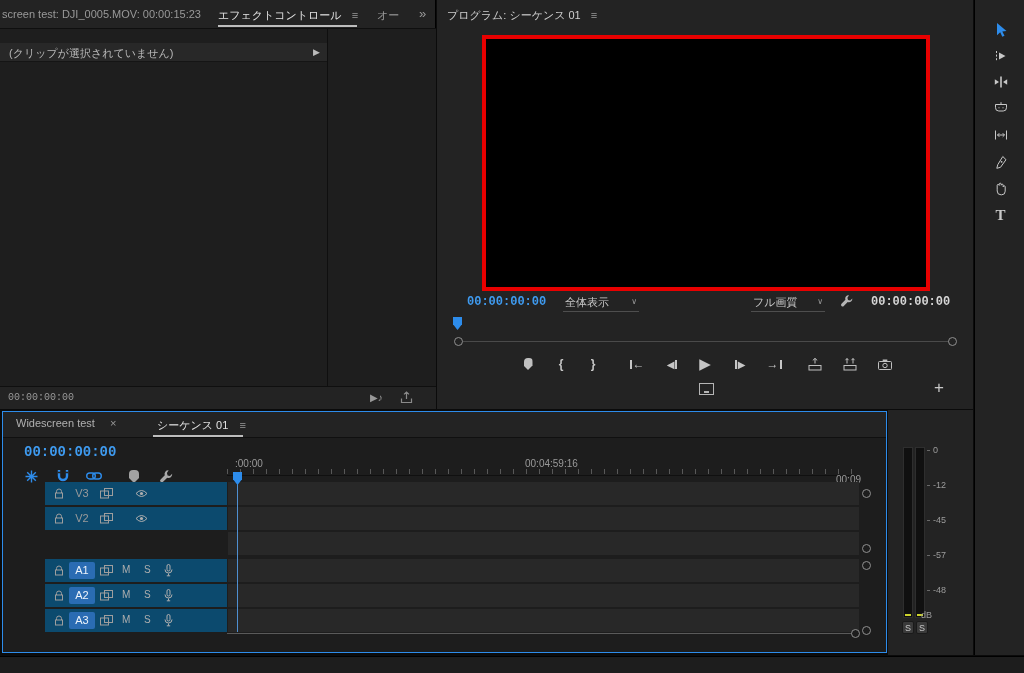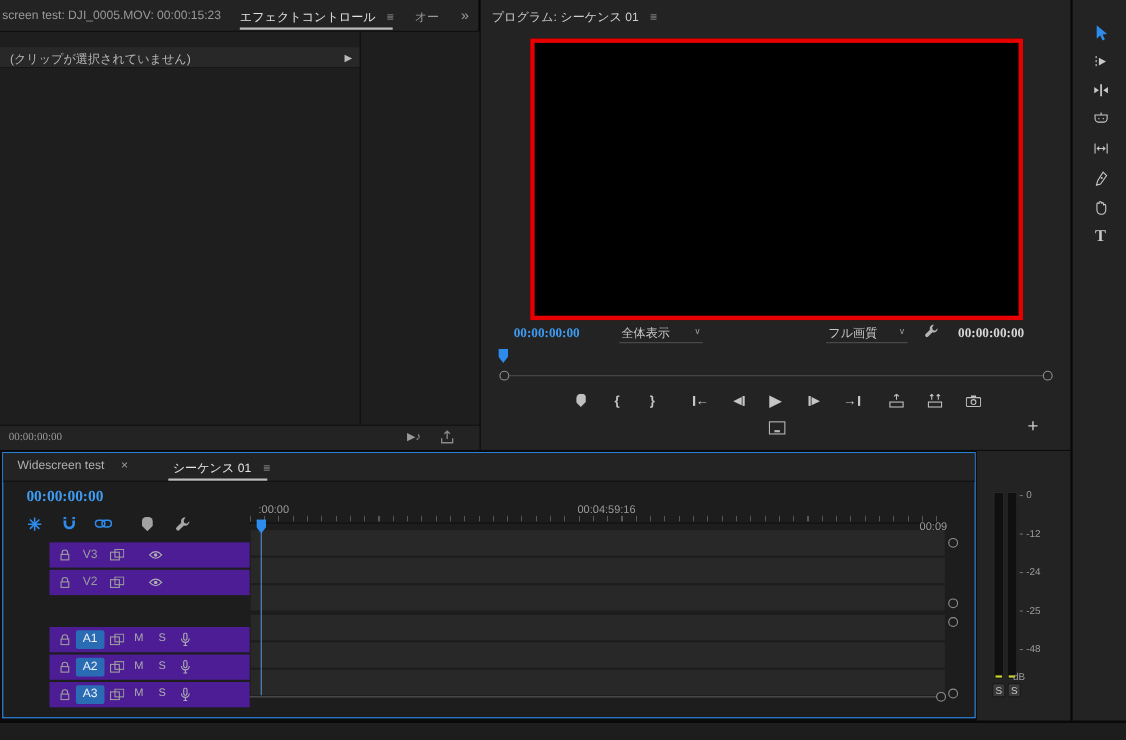--- a/index.html
+++ b/index.html
@@ -2,25 +2,25 @@
 <html><head>
 <meta charset="utf-8">
 <style>
 *{margin:0;padding:0;box-sizing:border-box}
 html,body{width:1024px;height:673px}
 body{background:#0b0b0b;font-family:"Liberation Sans","DejaVu Sans",sans-serif;font-size:11px;color:#c8c8c8;position:relative;overflow:hidden}
 .abs{position:absolute}
 .panel{position:absolute;background:#232323}
 .dim{color:#999}
 .dim2{color:#9a9a9a}
-.tc{font-family:Liberation Serif, serif;font-weight:bold;letter-spacing:0}
+.tc{font-family:Liberation Mono, monospace;font-weight:bold;letter-spacing:0}
 .bluetc{color:#3f9bf0}
 .ocirc{position:absolute;width:9px;height:9px;border:1px solid #8f8f8f;border-radius:50%;background:transparent}
 .trackrow{position:absolute;left:42px;width:814px;height:23px}
-.thead{position:absolute;left:0;top:11px;width:182px;height:23px;background:#4c1d95}
+.thead{position:absolute;left:0;top:0;width:182px;height:23px;background:#0c4a6e}
 .tbody{position:absolute;left:183px;top:0;right:0;height:23px;background:#282828}
 .tlabel{position:absolute;left:24px;top:5px;width:26px;text-align:center;font-size:11px;color:#9a9a9a}
 .tlabel.sel{background:#2a6cb3;color:#eef4fb;border-radius:2px;top:3px;height:17px;line-height:17px}
 .ticon{position:absolute;line-height:0}
 .tbtn{position:absolute;top:352px;height:24px;display:flex;align-items:center;justify-content:center;gap:1px;color:#c6c6c6;font-size:12px}
 .vbar{display:inline-block;width:2px;height:9px;background:#c6c6c6}
 .tool{position:absolute;left:12px;width:27px;height:24px;display:flex;align-items:center;justify-content:center}
 .dd{position:absolute;top:293px;height:18px;border-bottom:1px solid #4e4e4e;color:#c8c8c8;font-size:11px;padding:2px 16px 16px 2px;white-space:nowrap}
 .dd .chev{position:absolute;right:2px;top:5px;font-size:8px;color:#999;line-height:1}
 .mlabel{position:absolute;font-size:9px;color:#9c9c9c}
@@ -361,22 +361,22 @@
     </div>
 
   <span class="mtick" style="left:39px;top:40px"></span>
   <span class="mtick" style="left:39px;top:75px"></span>
   <span class="mtick" style="left:39px;top:110px"></span>
   <span class="mtick" style="left:39px;top:145px"></span>
   <span class="mtick" style="left:39px;top:180px"></span>
 
   <span class="mlabel" style="left:45px;top:35px">0</span>
   <span class="mlabel" style="left:45px;top:70px">-12</span>
-  <span class="mlabel" style="left:45px;top:105px">-24</span>
-  <span class="mlabel" style="left:45px;top:140px">-25</span>
+  <span class="mlabel" style="left:45px;top:105px">-45</span>
+  <span class="mlabel" style="left:45px;top:140px">-57</span>
   <span class="mlabel" style="left:45px;top:175px">-48</span>
   <span class="mlabel" style="left:33px;top:200px">dB</span>
 
   <span class="sbtn" style="left:14px;top:211px">S</span>
   <span class="sbtn" style="left:28px;top:211px">S</span>
 </div>
 
 <div class="abs" style="left:0;top:656px;width:1024px;height:17px;background:#1d1d1d;border-top:1px solid #000"></div>
 
 </body></html>

